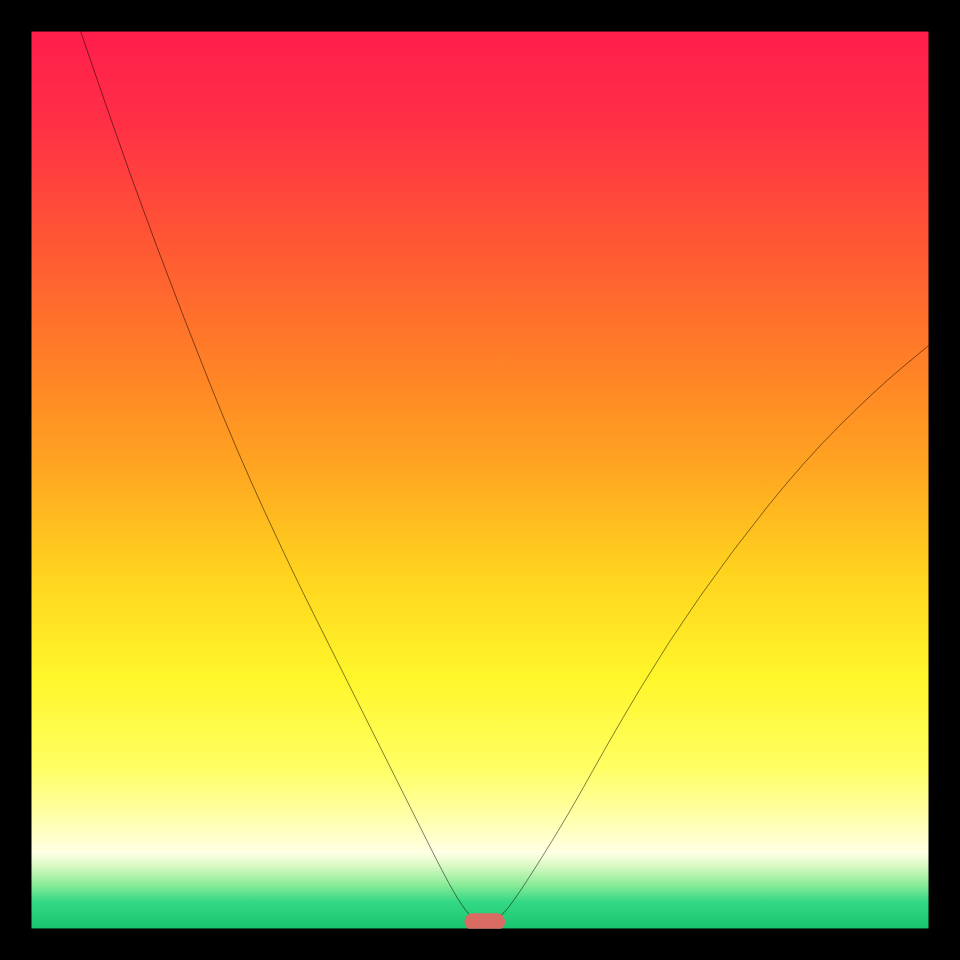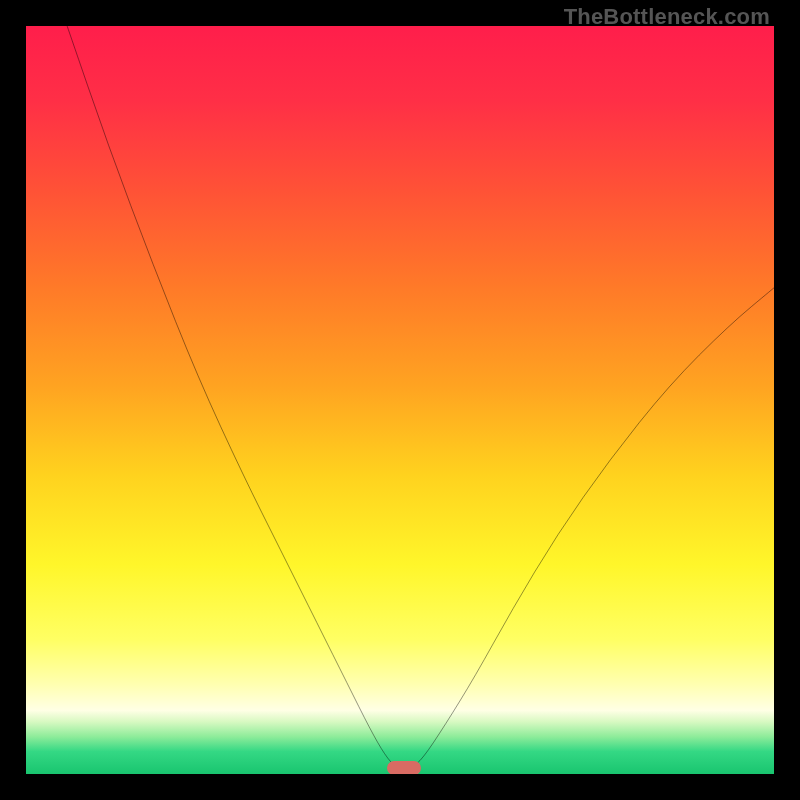--- a/index.html
+++ b/index.html
@@ -56,21 +56,20 @@
     border-radius: 7px;
     background: #d96b63;
     transform: translate(-50%, -50%);
   }
 </style>
 </head>
 <body>
 
 <div class="frame">
 
-  <div class="watermark">TheBottleneck.com</div>
 
   <div class="plot-area">
 
     <svg class="gradient" viewBox="0 0 100 100" preserveAspectRatio="none">
       <defs>
         <linearGradient id="bg-grad" x1="0" y1="0" x2="0" y2="1">
             <stop offset="0.00%" stop-color="#ff1e4b"></stop>
             <stop offset="10.00%" stop-color="#ff2f46"></stop>
             <stop offset="22.00%" stop-color="#ff5236"></stop>
             <stop offset="35.00%" stop-color="#ff7a28"></stop>

